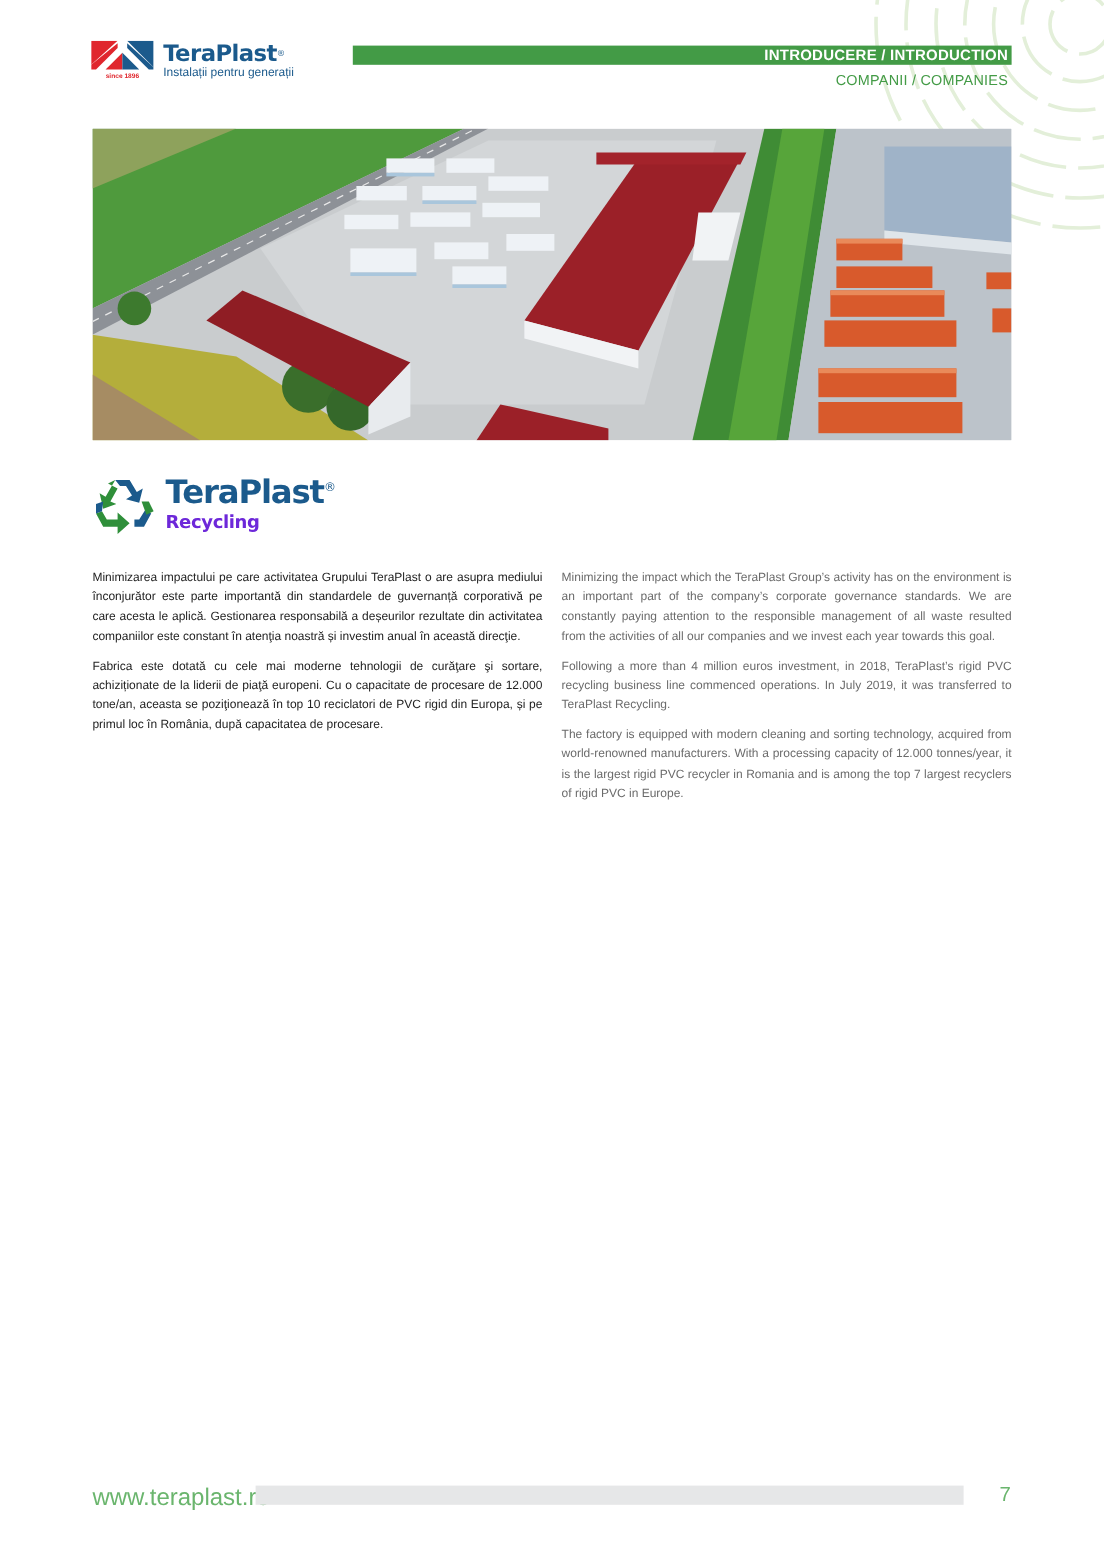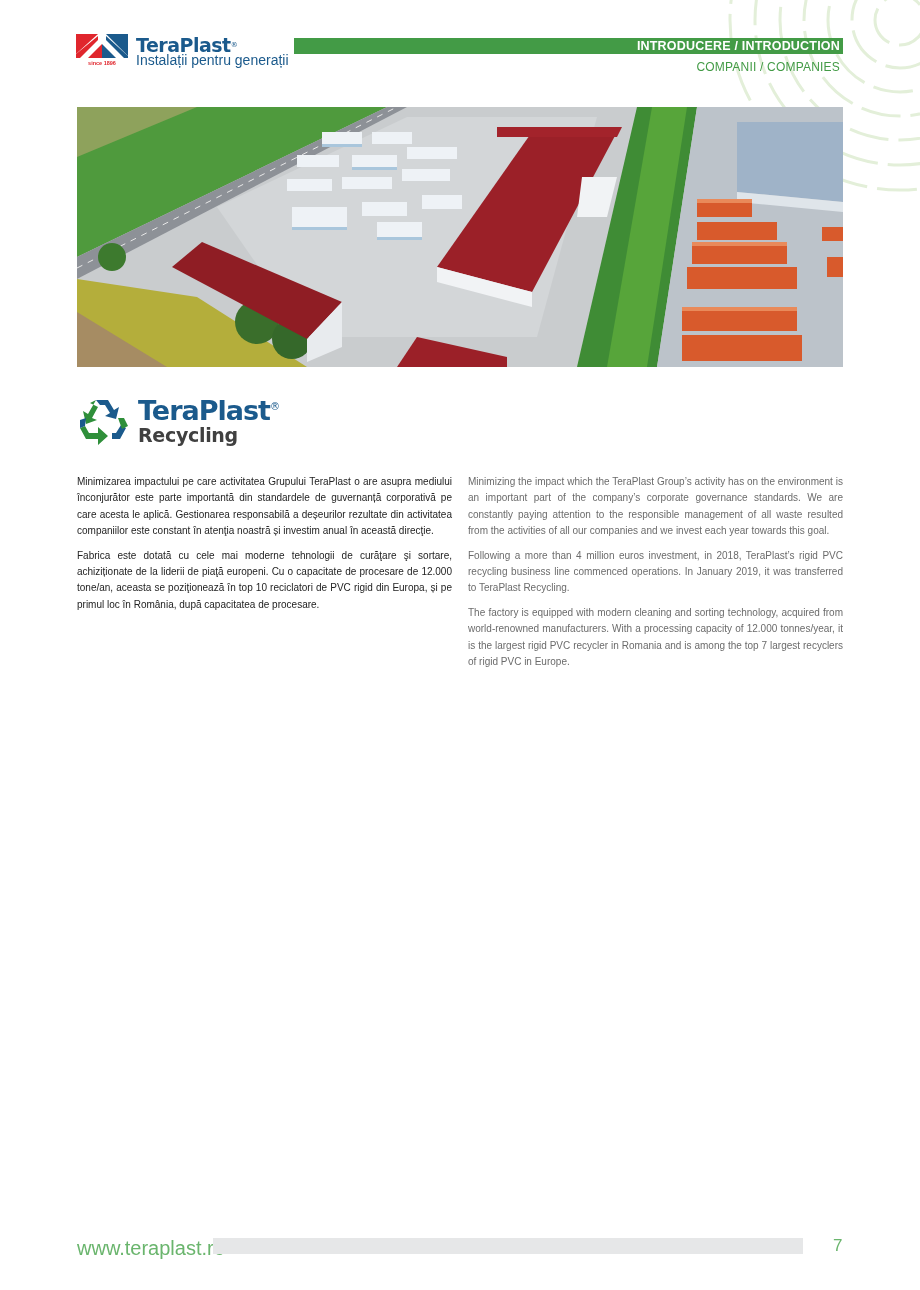--- a/index.html
+++ b/index.html
@@ -6,34 +6,34 @@
   html, body { width: 920px; height: 1290px; background: #ffffff; overflow: hidden; }
   body { position: relative; font-family: "Liberation Sans", sans-serif; color: #222; }
 
   .bg-rings { position: absolute; right: 0; top: 0; width: 220px; height: 200px; pointer-events: none; }
 
   .brand { position: absolute; left: 76px; top: 34px; display: flex; align-items: flex-start; }
   .brand-mark { width: 52px; height: 32px; position: relative; }
   .brand-text { margin-left: 8px; margin-top: 1px; }
   .brand-name { font-family: "DejaVu Sans", sans-serif; font-weight: bold; font-size: 19px; color: #1b5a8c; letter-spacing: -0.5px; line-height: 20px; }
   .brand-name sup { font-size: 7px; font-weight: normal; vertical-align: top; }
-  .brand-tag { font-size: 14px; color: #1b5a8c; line-height: 11px; margin-top: 0px; }
+  .brand-tag { font-size: 10px; color: #1b5a8c; line-height: 11px; margin-top: 0px; }
 
   .section-bar { position: absolute; left: 294px; top: 38px; width: 549px; height: 16px; background: #439b46; }
   .section-title { position: absolute; right: 80px; top: 38px; height: 28px; line-height: 17px; font-size: 12.5px; font-weight: bold; color: #ffffff; letter-spacing: 0.2px; }
   .section-sub { position: absolute; right: 80px; top: 60px; font-size: 12px; color: #439b46; letter-spacing: 0.2px; }
 
   .hero { position: absolute; left: 77px; top: 107px; width: 766px; height: 260px; overflow: hidden; }
   .hero svg { display: block; }
 
   .rec-logo { position: absolute; left: 76px; top: 394px; display: flex; align-items: center; }
   .rec-text { margin-left: 8px; }
   .rec-name { font-family: "DejaVu Sans", sans-serif; font-weight: bold; font-size: 27px; color: #1b5a8c; letter-spacing: -1px; line-height: 28px; }
   .rec-name sup { font-size: 10px; font-weight: normal; vertical-align: top; position: relative; top: -4px; }
-  .rec-sub { font-family: "DejaVu Sans", sans-serif; font-weight: bold; font-size: 19px; color: #404040; line-height: 20px; letter-spacing: -0.3px; }
+  .rec-sub { font-family: "DejaVu Sans", sans-serif; font-weight: bold; font-size: 15px; color: #6d28d9; line-height: 20px; letter-spacing: -0.3px; }
 
   .col { position: absolute; top: 474px; width: 375px; font-size: 10px; line-height: 16.3px; text-align: justify; }
   .col p { margin-bottom: 8.5px; }
   .col-ro { left: 77px; color: #232323; }
   .col-en { left: 468px; color: #6b6b6b; }
 
   .footer-url { position: absolute; left: 77px; top: 1237px; font-size: 20px; color: #6ab56d; }
   .footer-bar { position: absolute; left: 213px; top: 1238px; width: 590px; height: 16px; background: #e6e7e8; }
   .footer-page { position: absolute; left: 833px; top: 1236px; font-size: 17px; color: #6ab56d; }
 </style>
@@ -168,19 +168,19 @@
   </div>
 </div>
 
 <div class="col col-ro">
   <p>Minimizarea impactului pe care activitatea Grupului TeraPlast o are asupra mediului înconjurător este parte importantă din standardele de guvernanță corporativă pe care acesta le aplică. Gestionarea responsabilă a deșeurilor rezultate din activitatea companiilor este constant în atenţia noastră și investim anual în această direcţie.</p>
   <p>Fabrica este dotată cu cele mai moderne tehnologii de curăţare şi sortare, achiziționate de la liderii de piaţă europeni. Cu o capacitate de procesare de 12.000 tone/an, aceasta se poziţionează în top 10 reciclatori de PVC rigid din Europa, și pe primul loc în România, după capacitatea de procesare.</p>
 </div>
 
 <div class="col col-en">
   <p>Minimizing the impact which the TeraPlast Group’s activity has on the environment is an important part of the company’s corporate governance standards. We are constantly paying attention to the responsible management of all waste resulted from the activities of all our companies and we invest each year towards this goal.</p>
-  <p>Following a more than 4 million euros investment, in 2018, TeraPlast’s rigid PVC recycling business line commenced operations. In January 2019, it was transferred to TeraPlast Recycling.</p>
+  <p>Following a more than 4 million euros investment, in 2018, TeraPlast’s rigid PVC recycling business line commenced operations. In July 2019, it was transferred to TeraPlast Recycling.</p>
   <p>The factory is equipped with modern cleaning and sorting technology, acquired from world-renowned manufacturers. With a processing capacity of 12.000 tonnes/year, it is the largest rigid PVC recycler in Romania and is among the top 7 largest recyclers of rigid PVC in Europe.</p>
 </div>
 
 <div class="footer-url">www.teraplast.ro</div>
 <div class="footer-bar"></div>
 <div class="footer-page">7</div>
 
 </body></html>

